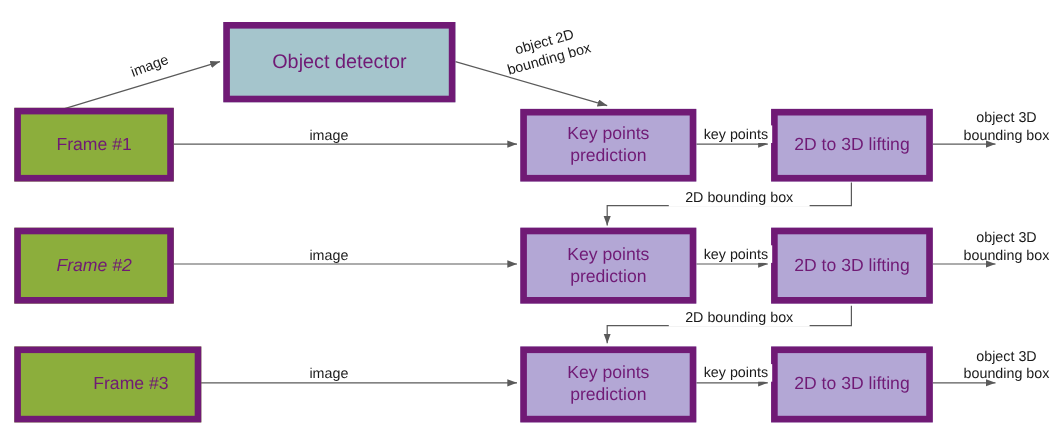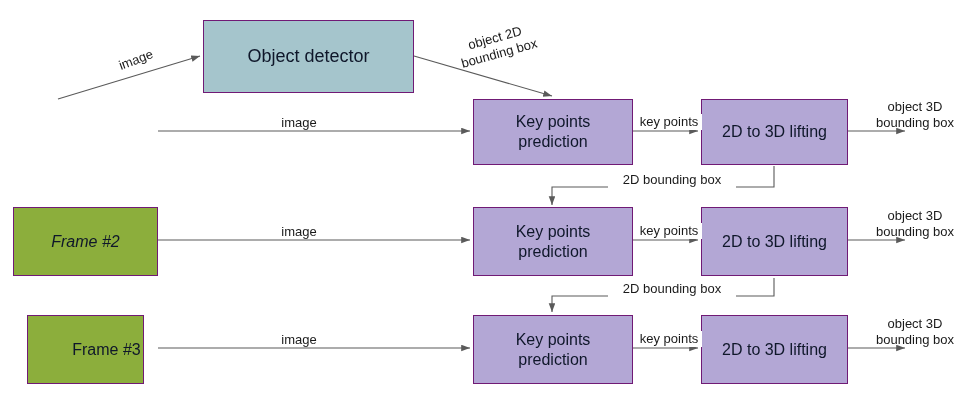--- a/index.html
+++ b/index.html
@@ -22,26 +22,26 @@
     position: absolute;
     left: 0;
     top: 0;
     width: 959px;
     height: 407px;
     pointer-events: none;
   }
   .node {
     position: absolute;
     box-sizing: border-box;
-    border: 1px solid #701a75;
+    border: 6px solid #701a75;
     display: flex;
     align-items: center;
     justify-content: center;
     text-align: center;
-    color: #0f172a;
+    color: #701a75;
     line-height: 1.25;
     white-space: pre-line;
   }
   .node-frame {
     background: #8CAE3C;
     font-size: 16px;
   }
   .node-detector {
     background: #A5C5CC;
     font-size: 18px;
@@ -104,24 +104,27 @@
 
     <path d="M774,166 L774,187 L552,187 L552,205" fill="none" stroke="#5a5a5a" stroke-width="1.1" marker-end="url(#arrow)"></path>
 
     <path d="M774,278 L774,296 L552,296 L552,312" fill="none" stroke="#5a5a5a" stroke-width="1.1" marker-end="url(#arrow)"></path>
   </svg>
 
   <div class="node node-detector" style="left:203px; top:20px; width:211px; height:73px;">
     <span>Object detector</span>
   </div>
 
+  <div class="node node-frame" style="left:13px; top:98px; width:145px; height:67px;">
+    <span>Frame #1</span>
+  </div>
   <div class="node node-frame" style="left:13px; top:207px; width:145px; height:69px;font-style:italic;">
     <span>Frame #2</span>
   </div>
-  <div class="node node-frame" style="left:27px; top:315px; width:117px; height:69px;padding-left:42px;">
+  <div class="node node-frame" style="left:13px; top:315px; width:170px; height:69px;padding-left:42px;">
     <span>Frame #3</span>
   </div>
 
   <div class="node node-purple" style="left:473px; top:99px; width:160px; height:66px;">
     <span>Key points
 prediction</span>
   </div>
   <div class="node node-purple" style="left:473px; top:207px; width:160px; height:69px;">
     <span>Key points
 prediction</span>

